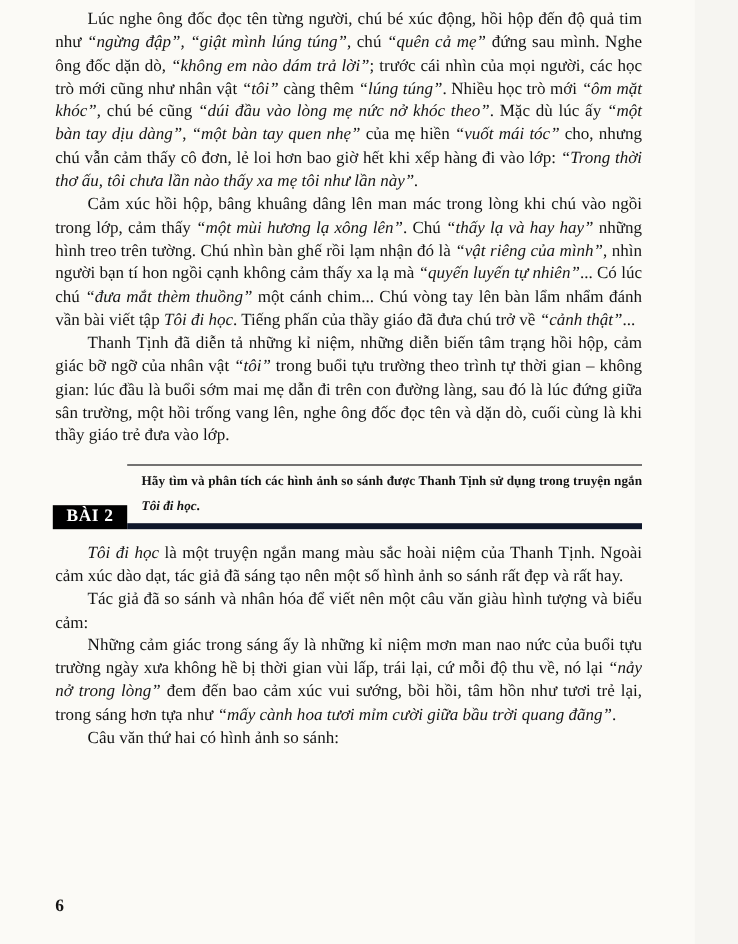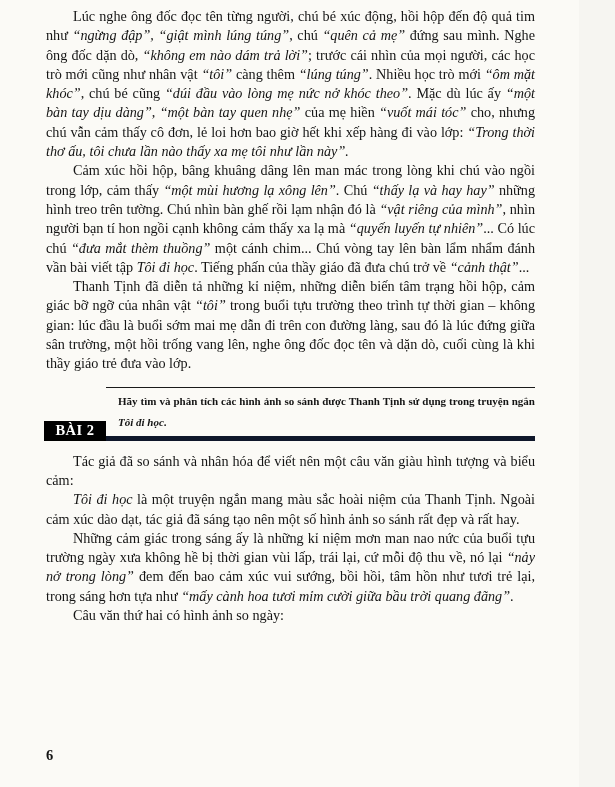--- a/index.html
+++ b/index.html
@@ -64,21 +64,21 @@
       <p><span>Cảm xúc hồi hộp, bâng khuâng dâng lên man mác trong lòng khi chú vào ngồi trong lớp, cảm thấy </span><span class="it">“một mùi hương lạ xông lên”</span><span>. Chú </span><span class="it">“thấy lạ và hay hay”</span><span> những hình treo trên tường. Chú nhìn bàn ghế rồi lạm nhận đó là </span><span class="it">“vật riêng của mình”</span><span>, nhìn người bạn tí hon ngồi cạnh không cảm thấy xa lạ mà </span><span class="it">“quyến luyến tự nhiên”</span><span>... Có lúc chú </span><span class="it">“đưa mắt thèm thuồng”</span><span> một cánh chim... Chú vòng tay lên bàn lẩm nhẩm đánh vần bài viết tập </span><span class="it">Tôi đi học</span><span>. Tiếng phấn của thầy giáo đã đưa chú trở về </span><span class="it">“cảnh thật”</span><span>...</span></p>
       <p><span>Thanh Tịnh đã diễn tả những kỉ niệm, những diễn biến tâm trạng hồi hộp, cảm giác bỡ ngỡ của nhân vật </span><span class="it">“tôi”</span><span> trong buổi tựu trường theo trình tự thời gian – không gian: lúc đầu là buổi sớm mai mẹ dẫn đi trên con đường làng, sau đó là lúc đứng giữa sân trường, một hồi trống vang lên, nghe ông đốc đọc tên và dặn dò, cuối cùng là khi thầy giáo trẻ đưa vào lớp.</span></p>
     </div>
 
   <div class="lesson">
     <div class="lesson-label">BÀI 2</div>
     <div class="lesson-title"><span>Hãy tìm và phân tích các hình ảnh so sánh được Thanh Tịnh sử dụng trong truyện ngắn </span><span class="it">Tôi đi học</span><span>.</span></div>
   </div>
 
   <div>
+      <p><span class="it">Tôi đi học</span><span> là một truyện ngắn mang màu sắc hoài niệm của Thanh Tịnh. Ngoài cảm xúc dào dạt, tác giả đã sáng tạo nên một số hình ảnh so sánh rất đẹp và rất hay.</span></p>
       <p><span>Tác giả đã so sánh và nhân hóa để viết nên một câu văn giàu hình tượng và biểu cảm:</span></p>
-      <p><span class="it">Tôi đi học</span><span> là một truyện ngắn mang màu sắc hoài niệm của Thanh Tịnh. Ngoài cảm xúc dào dạt, tác giả đã sáng tạo nên một số hình ảnh so sánh rất đẹp và rất hay.</span></p>
       <p><span>Những cảm giác trong sáng ấy là những kỉ niệm mơn man nao nức của buổi tựu trường ngày xưa không hề bị thời gian vùi lấp, trái lại, cứ mỗi độ thu về, nó lại </span><span class="it">“nảy nở trong lòng”</span><span> đem đến bao cảm xúc vui sướng, bồi hồi, tâm hồn như tươi trẻ lại, trong sáng hơn tựa như </span><span class="it">“mấy cành hoa tươi mỉm cười giữa bầu trời quang đãng”</span><span>.</span></p>
-      <p><span>Câu văn thứ hai có hình ảnh so ngày:</span></p>
+      <p><span>Câu văn thứ hai có hình ảnh so sánh:</span></p>
     </div>
 
   <div class="page-number">6</div>
 
 </div>
 
 </body></html>

